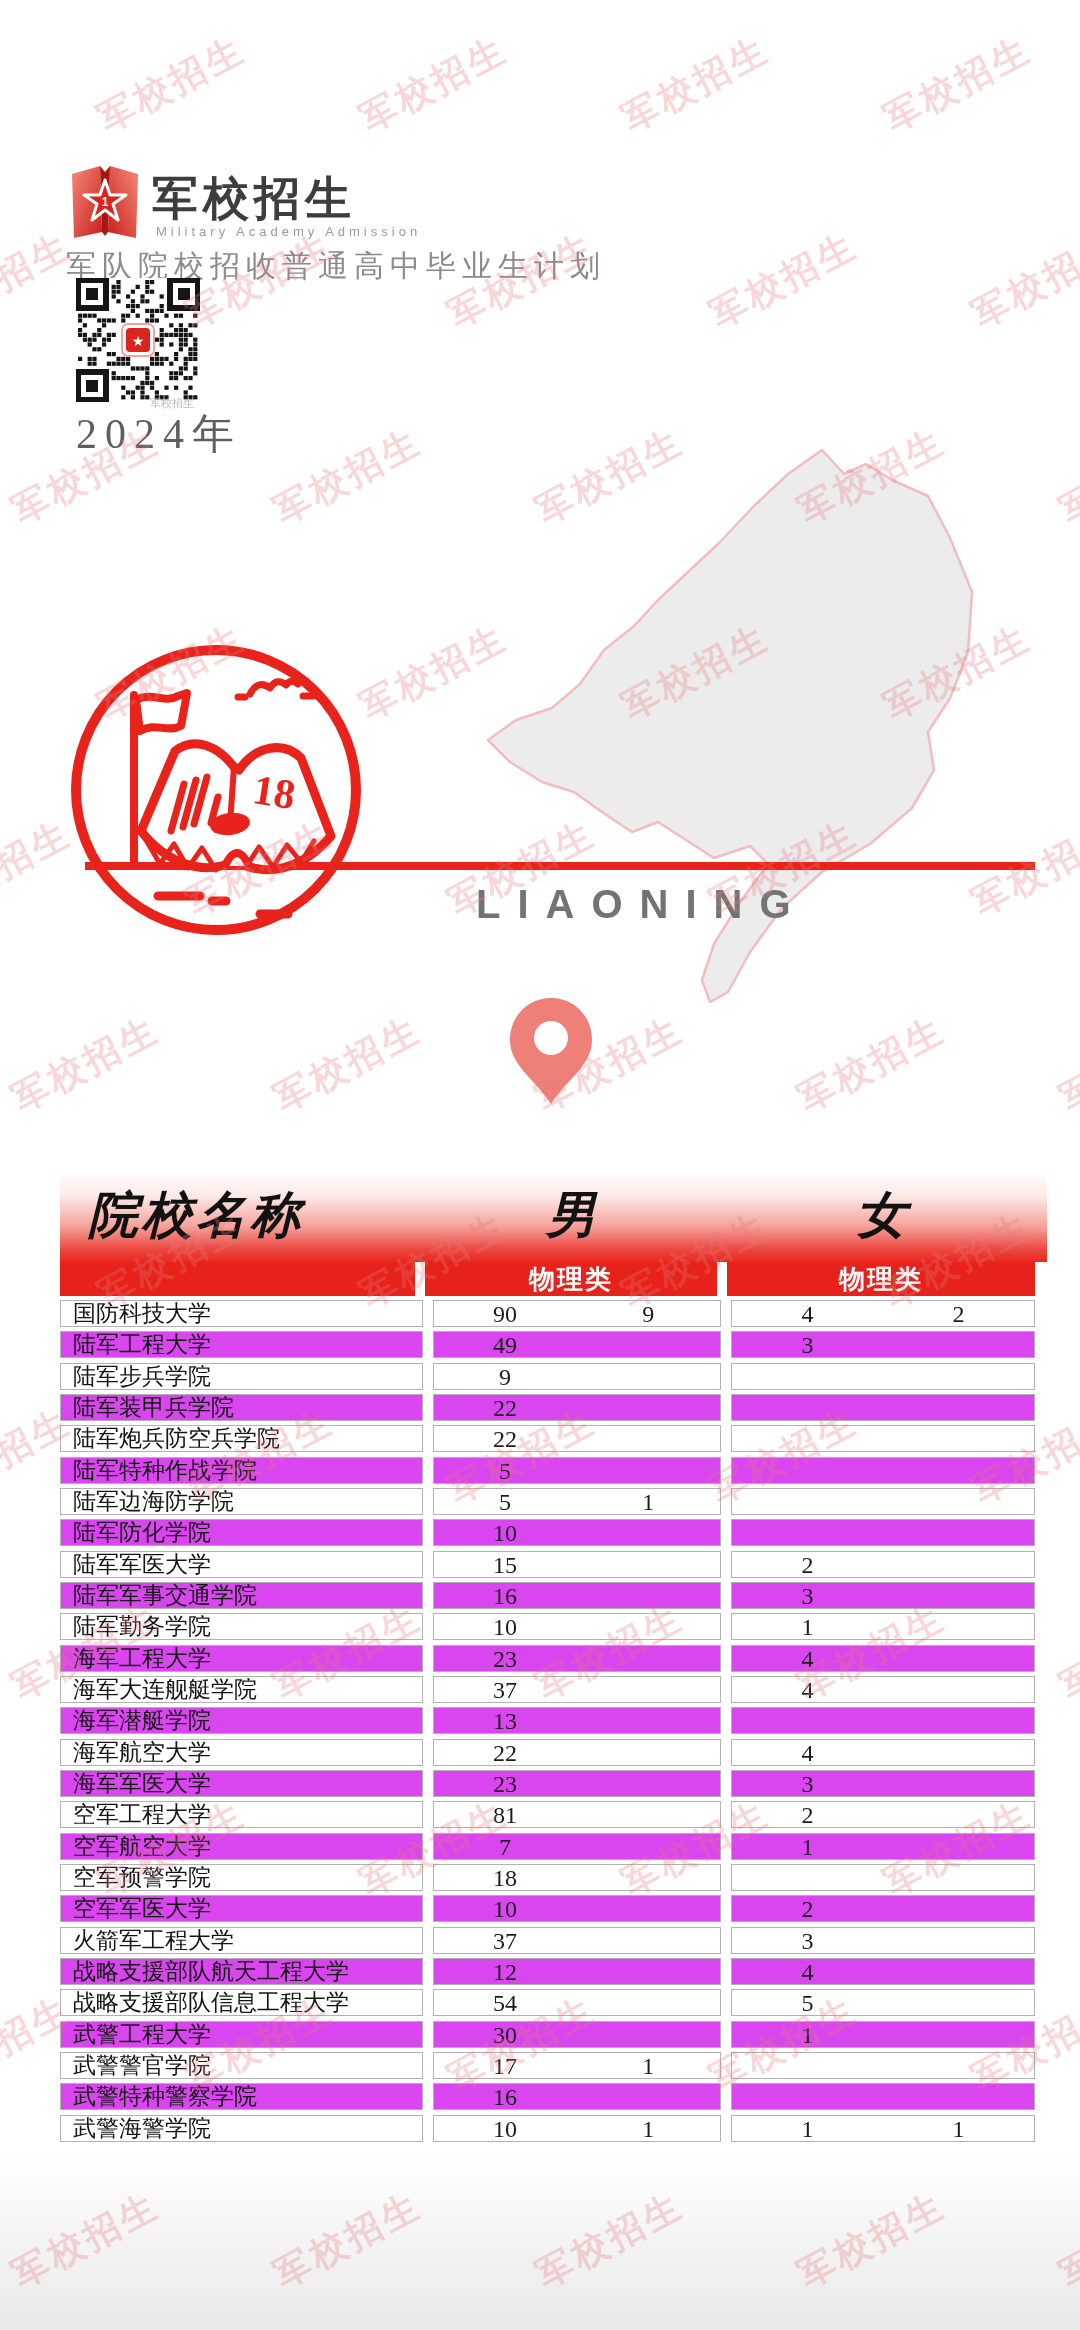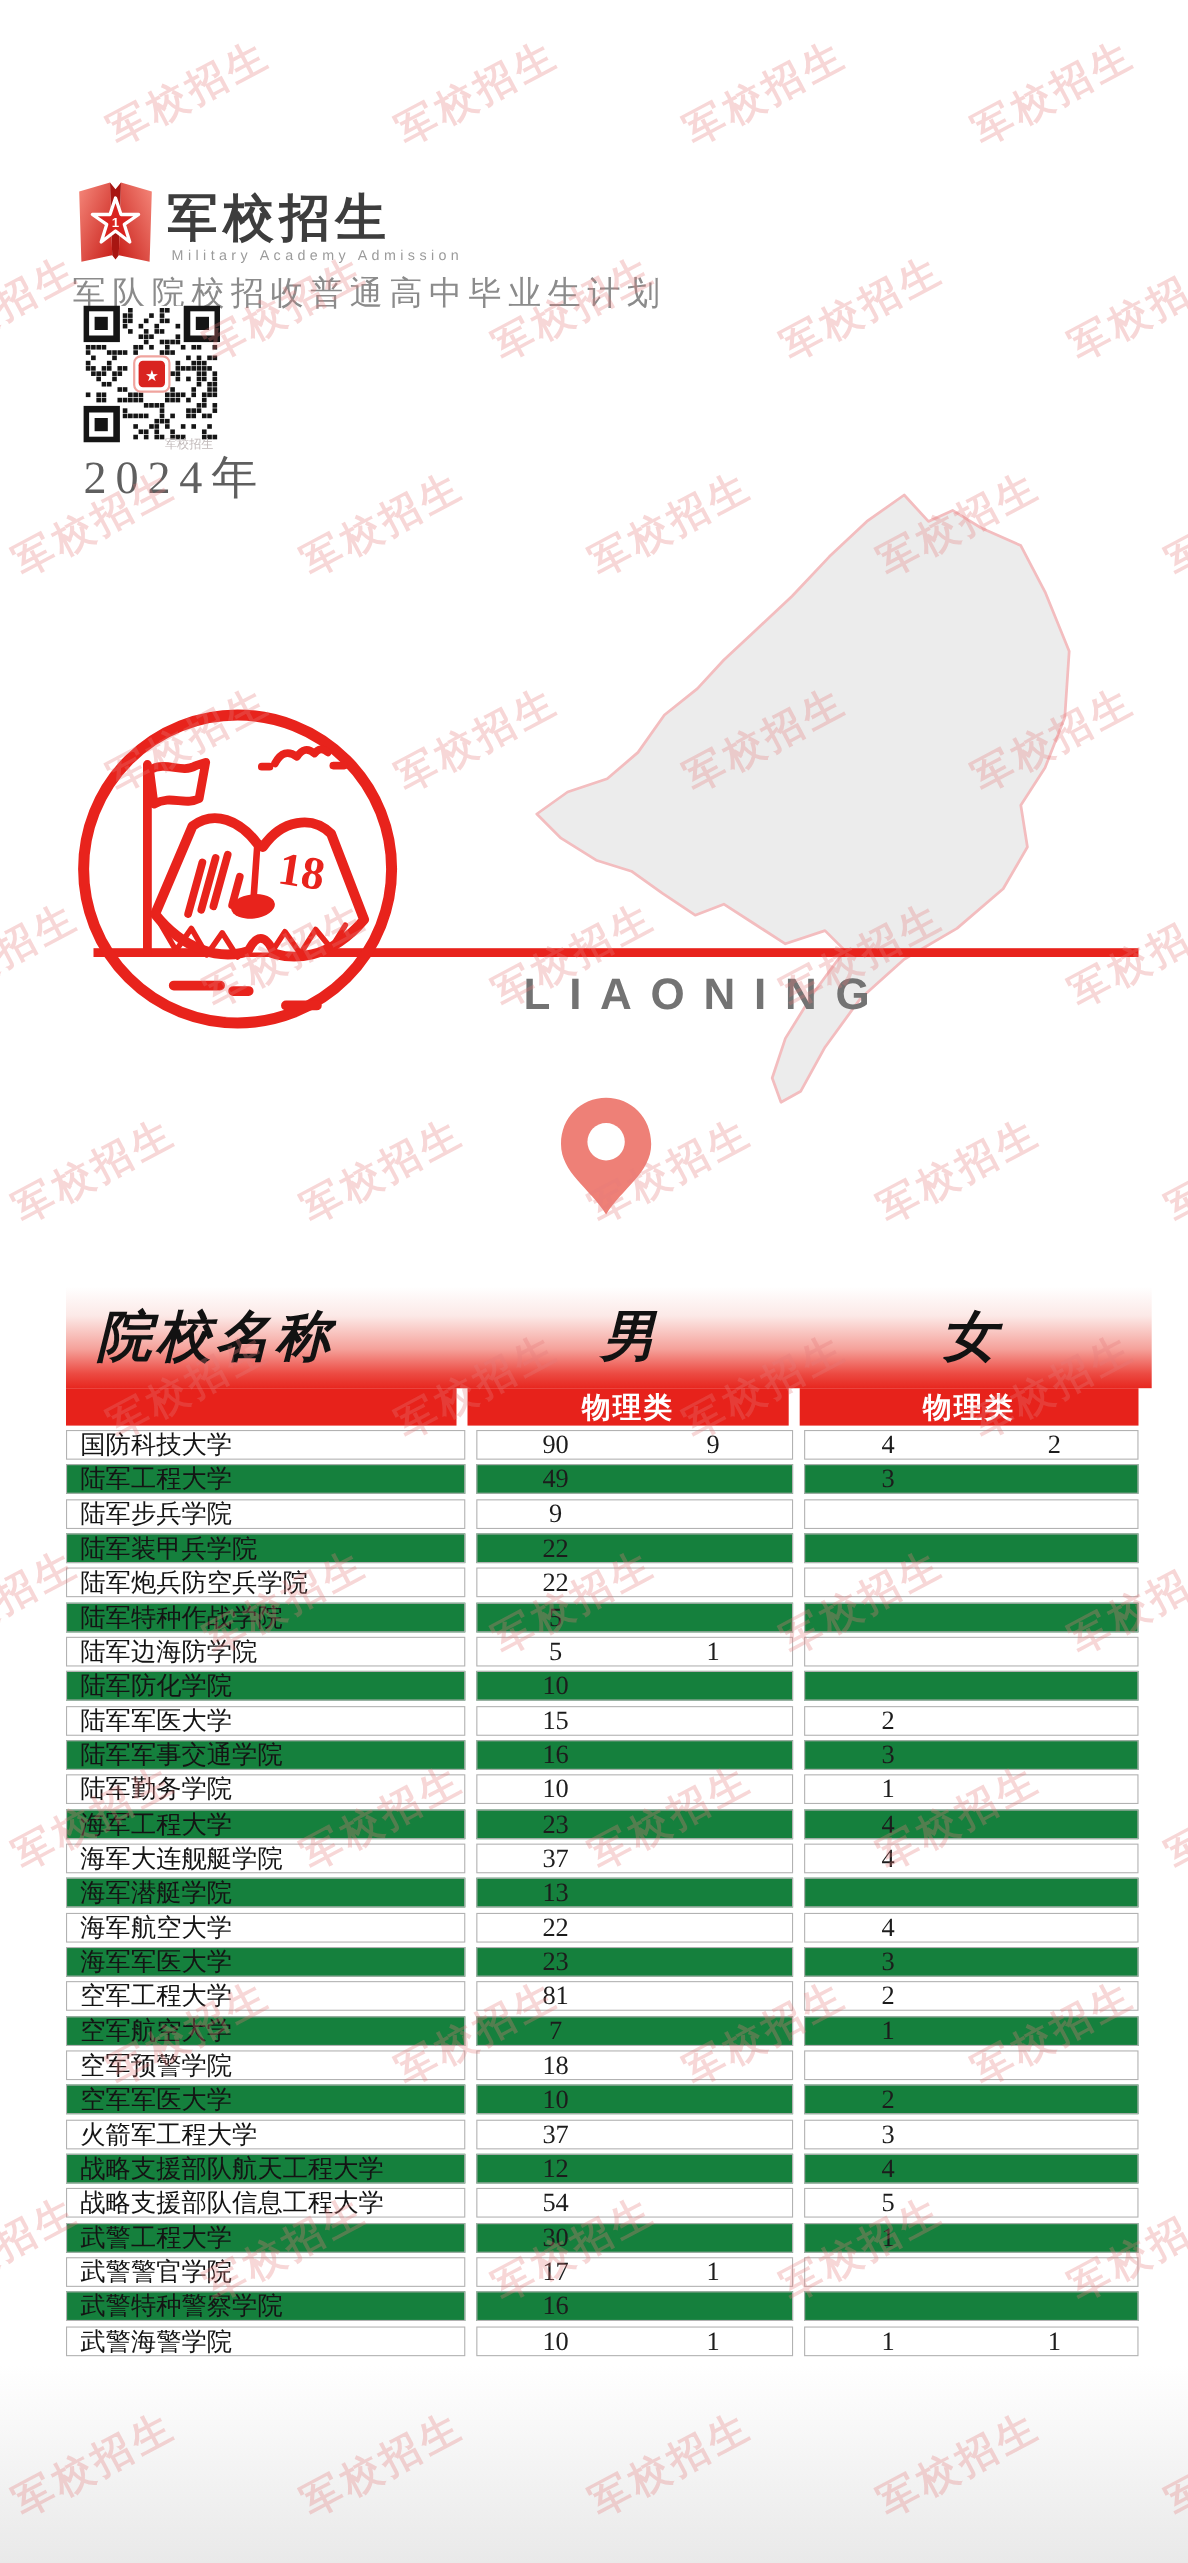--- a/index.html
+++ b/index.html
@@ -51,21 +51,21 @@
   .subhead .seg.male{width:292px;margin-left:10px;}
   .subhead .seg.female{width:308px;margin-left:10px;}
   .subhead .cell{flex:1;color:#ffffff;font-size:26px;font-weight:700;text-align:center;line-height:34px;letter-spacing:2px;}
   .rows{margin-top:4px;}
   .trow{display:flex;height:27px;margin-bottom:4.33px;}
   .trow .seg{border:1px solid #b2b2b2;height:25px;box-sizing:content-box;display:flex;}
   .trow .seg.name{width:353px;}
   .trow .seg.male{width:290px;margin-left:10px;}
   .trow .seg.female{width:306px;margin-left:10px;}
   .trow.odd .seg{background:#ffffff;}
-  .trow.even .seg{background:#15803d;}
+  .trow.even .seg{background:#d946ef;}
   .school-cell{font-family:"Liberation Serif",serif;font-size:23px;font-weight:400;
     color:#141414;line-height:25px;padding-left:12px;white-space:nowrap;overflow:hidden;}
   .num-cell{flex:1;text-align:center;font-family:"Liberation Serif",serif;
     font-size:24px;color:#1c1c1c;line-height:26px;}
 </style>
 </head>
 <body>
 
 <div id="page">
 

